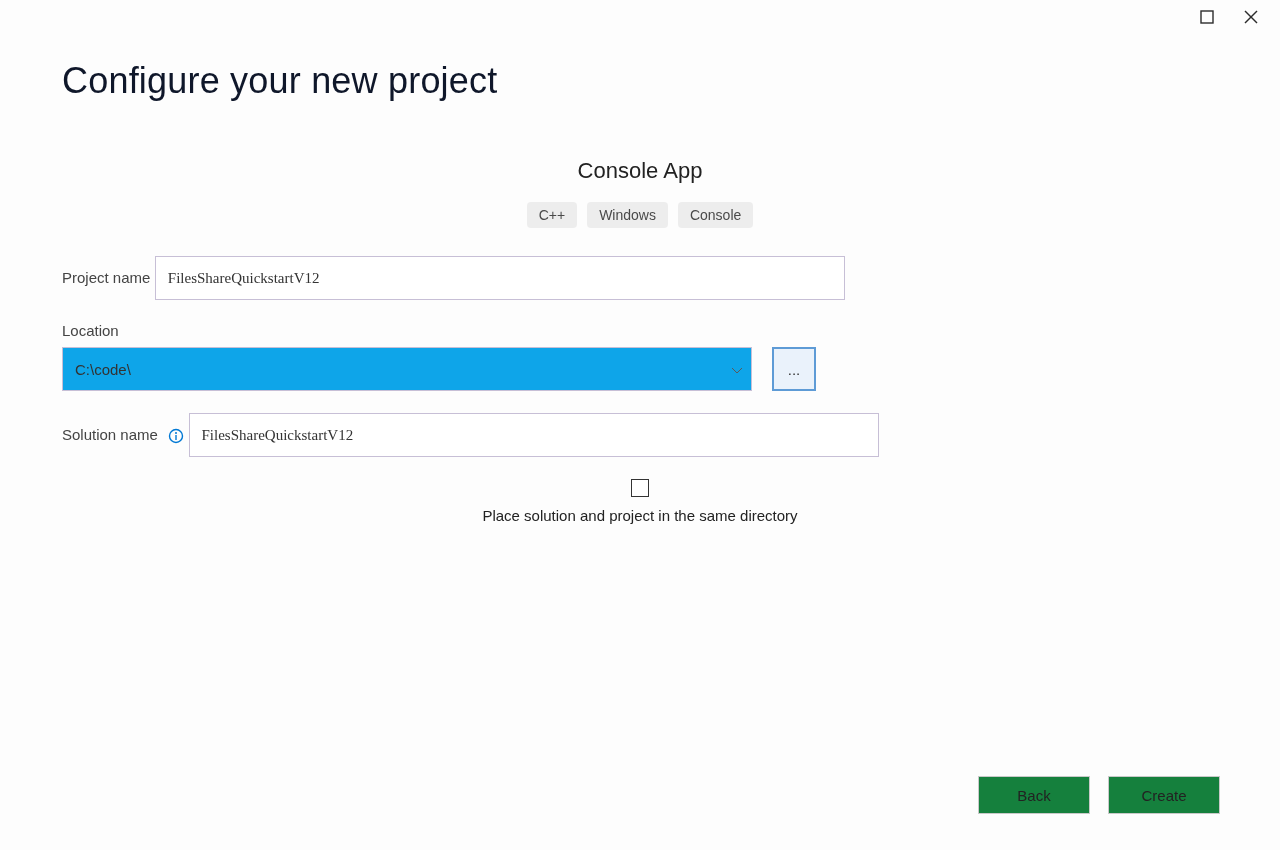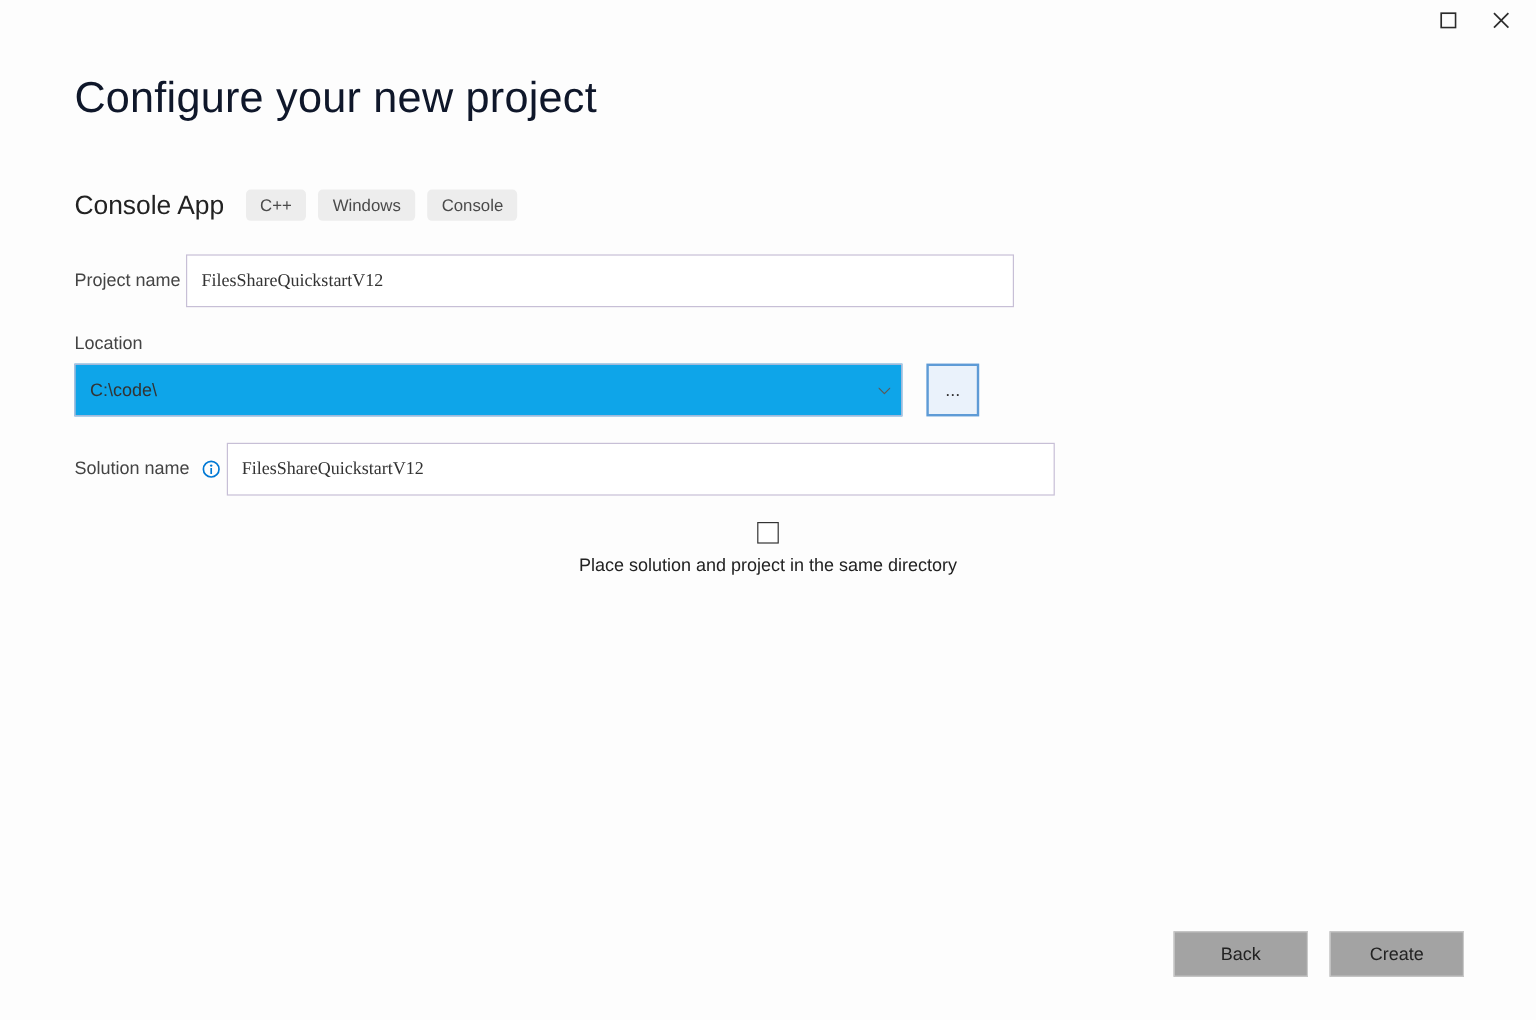--- a/index.html
+++ b/index.html
@@ -2,38 +2,38 @@
 <html><head>
 <meta charset="utf-8">
 <style>
   * { box-sizing: border-box; margin: 0; padding: 0; }
   html, body { width: 1280px; height: 850px; font-family: "Segoe UI", Arial, sans-serif; background: #fdfdfd; color: #1b1b1b; }
   .window { position: relative; width: 100%; height: 100%; padding: 14px 18px 18px 18px; }
   .titlebar { position: absolute; top: 10px; right: 18px; display: flex; gap: 26px; align-items: center; }
   .titlebar .icon-btn { width: 18px; height: 18px; display: inline-block; color: #2b2b2b; }
   .content { padding: 46px 44px 0 44px; }
   h1.page-title { font-size: 36px; font-weight: 400; letter-spacing: 0.2px; color: #0f172a; margin-bottom: 56px; }
-  .subtitle-row { display: flex; align-items: center; gap: 18px; margin-bottom: 28px; }
+  .subtitle-row { display: flex; align-items: center; gap: 18px; margin-bottom: 28px; flex-direction: column; }
   .subtitle { font-size: 22px; font-weight: 400; color: #222; }
   .tags { display: flex; gap: 10px; }
   .tag { background: #ededed; color: #4a4a4a; font-size: 14px; padding: 5px 12px; border-radius: 4px; }
   .field-group { margin-bottom: 22px; }
   .field-label { font-size: 15px; color: #444; display: inline-block; margin-bottom: 8px; }
   .field-label .info-icon { display: inline-flex; vertical-align: middle; margin-left: 6px; color: #0078d4; }
   .text-input { width: 690px; height: 44px; border: 1px solid #c7bfd6; background: #fff; padding: 0 12px; font-size: 15px; color: #333; font-family: Liberation Serif, serif; }
   .location-row { display: flex; align-items: center; gap: 20px; }
   .combo { position: relative; width: 690px; }
   .combo-input { width: 100%; height: 44px; border: 1px solid #c7bfd6; background: #0ea5e9; padding: 0 30px 0 12px; font-size: 15px; color: #333; font-family: inherit; }
   .combo-caret { position: absolute; right: 10px; top: 50%; transform: translateY(-50%); pointer-events: none; color: #5a5a5a; }
   .browse-btn { width: 44px; height: 44px; border: 2px solid #5e9bd6; background: #eaf2fb; color: #333; font-size: 15px; cursor: pointer; }
   .checkbox-row { display: flex; align-items: center; gap: 10px; margin-top: 4px; flex-direction: column; }
   .checkbox { width: 18px; height: 18px; border: 1.5px solid #333; background: #fff; display: inline-block; }
   .checkbox-label { font-size: 15px; color: #222; }
   .footer { position: absolute; bottom: 36px; right: 60px; display: flex; gap: 18px; }
-  .footer-btn { width: 112px; height: 38px; background: #a3a3a3; border: 1px solid #c9c9c9; font-size: 15px; color: #222; cursor: pointer; font-family: inherit; }
+  .footer-btn { width: 112px; height: 38px; background: #15803d; border: 1px solid #c9c9c9; font-size: 15px; color: #222; cursor: pointer; font-family: inherit; }
 </style>
 </head>
 <body>
 
 <div class="window">
 
   <div class="titlebar">
     <span class="icon-btn">
       <svg viewBox="0 0 14 14" width="14" height="14">
           <rect x="1" y="1" width="12" height="12" fill="none" stroke="currentColor" stroke-width="1.4"></rect>

